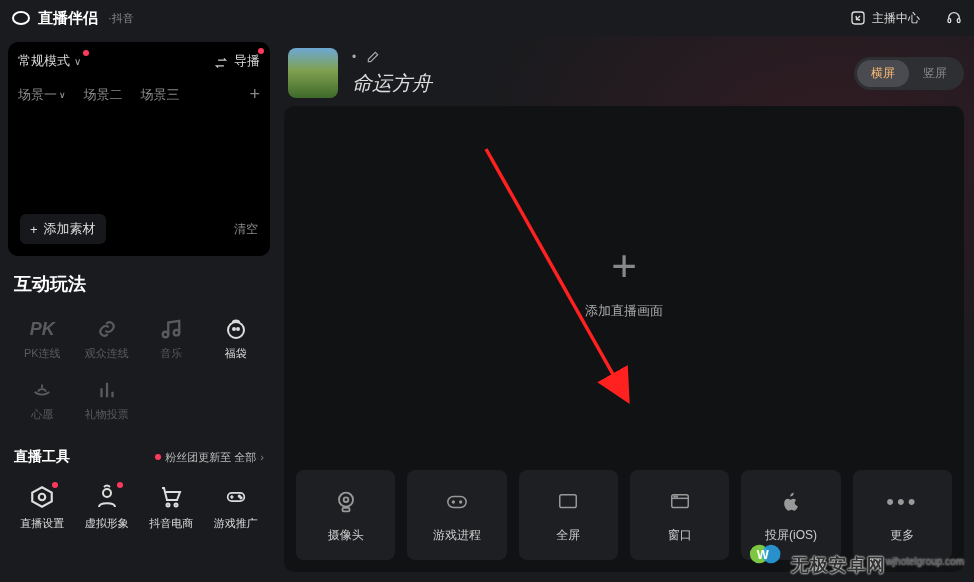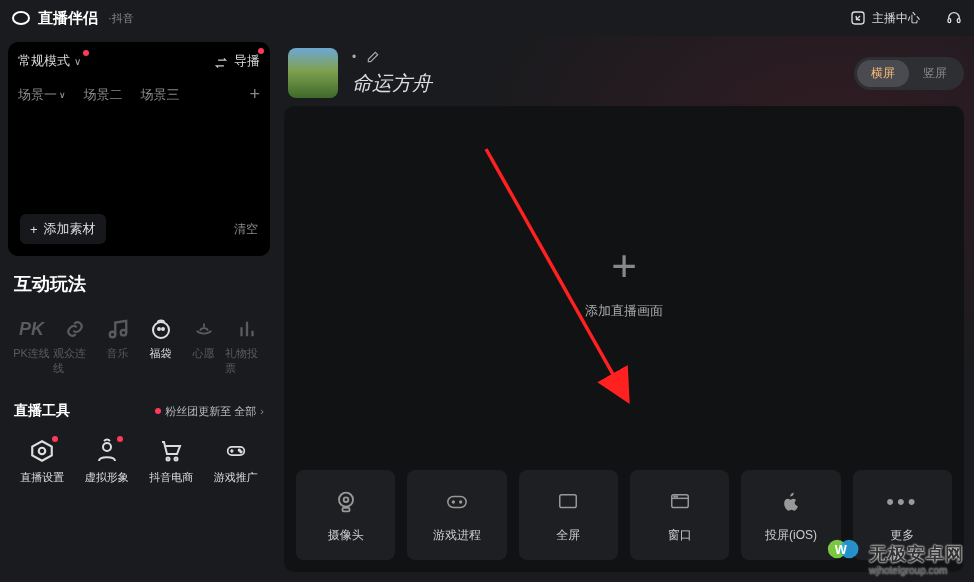--- a/index.html
+++ b/index.html
@@ -39,21 +39,21 @@
   .scene-tabs { display:flex; gap:18px; margin-top:14px; font-size:13px; align-items:center; }
   .scene-tabs .active { color:#fff; }
   .scene-tabs .tab { color:#8a8a8a; cursor:pointer; display:flex; align-items:center; gap:2px; }
   .scene-tabs .plus { margin-left:auto; color:#888; font-size:18px; cursor:pointer; }
   .scene-body { flex:1; }
   .scene-foot { display:flex; align-items:center; justify-content:space-between; padding:4px 2px; }
   .scene-foot .add { display:flex; align-items:center; gap:6px; font-size:13px; color:#ddd; cursor:pointer; background:#17181b; padding:6px 10px; border-radius:6px; }
   .scene-foot .clear { font-size:12px; color:#8a8a8a; cursor:pointer; }
 
   .section-title { font-size:18px; font-weight:600; color:#fff; padding:2px 6px; margin-top:6px; }
-  .interact-grid { display:grid; grid-template-columns:repeat(6,1fr); gap:6px 0; padding:6px 2px; }
+  .interact-grid { display:grid; grid-template-columns:repeat(4,1fr); gap:6px 0; padding:6px 2px; }
   .ig-item { display:flex; flex-direction:column; align-items:center; gap:6px; color:#5a5b5f; font-size:11px; cursor:pointer; padding:6px 0; }
   .ig-item.on { color:#ddd; }
   .ig-icon { width:28px; height:22px; display:flex; align-items:center; justify-content:center; }
 
   .tools-row { display:flex; align-items:center; padding:6px 6px 0 6px; }
   .tools-row .title { font-size:14px; font-weight:600; }
   .tools-row .spacer { flex:1; }
   .tools-row .note { font-size:11px; color:#bbb; display:flex; align-items:center; gap:4px; cursor:pointer; }
   .tools-row .note .dot { width:6px; height:6px; background:#ff395c; border-radius:50%; }
   .tools-grid { display:grid; grid-template-columns:repeat(4,1fr); padding:10px 2px 0 2px; }
@@ -79,21 +79,21 @@
   .canvas-label { font-size:13px; }
 
   .source-row { display:flex; gap:12px; padding:12px; }
   .src { flex:1; height:90px; background:#1e1f22; border-radius:8px; display:flex; flex-direction:column; align-items:center; justify-content:center; gap:10px; color:#ccc; font-size:12px; cursor:pointer; }
   .src .sicon { width:30px; height:30px; display:flex; align-items:center; justify-content:center; color:#888; }
 
   .arrow { position:absolute; pointer-events:none; z-index:20; }
 
   .watermark { position:absolute; right:10px; bottom:6px; display:flex; align-items:center; gap:8px; z-index:30; }
   .wm-logo { width:34px; height:34px; }
-  .wm-text { display:flex; flex-direction:column; line-height:1.1;margin-top:24px; }
+  .wm-text { display:flex; flex-direction:row; line-height:1.1;margin-top:24px; }
   .wm-cn { font-size:18px; font-weight:700; color:#333; letter-spacing:1px; text-shadow:0 0 2px #fff,0 0 2px #fff; }
   .wm-en { font-size:10px; color:#555; text-shadow:0 0 2px #fff; }
 
   svg { display:block; }
 </style>
 </head>
 <body>
 
 <div class="titlebar">
   <div class="logo"></div>

